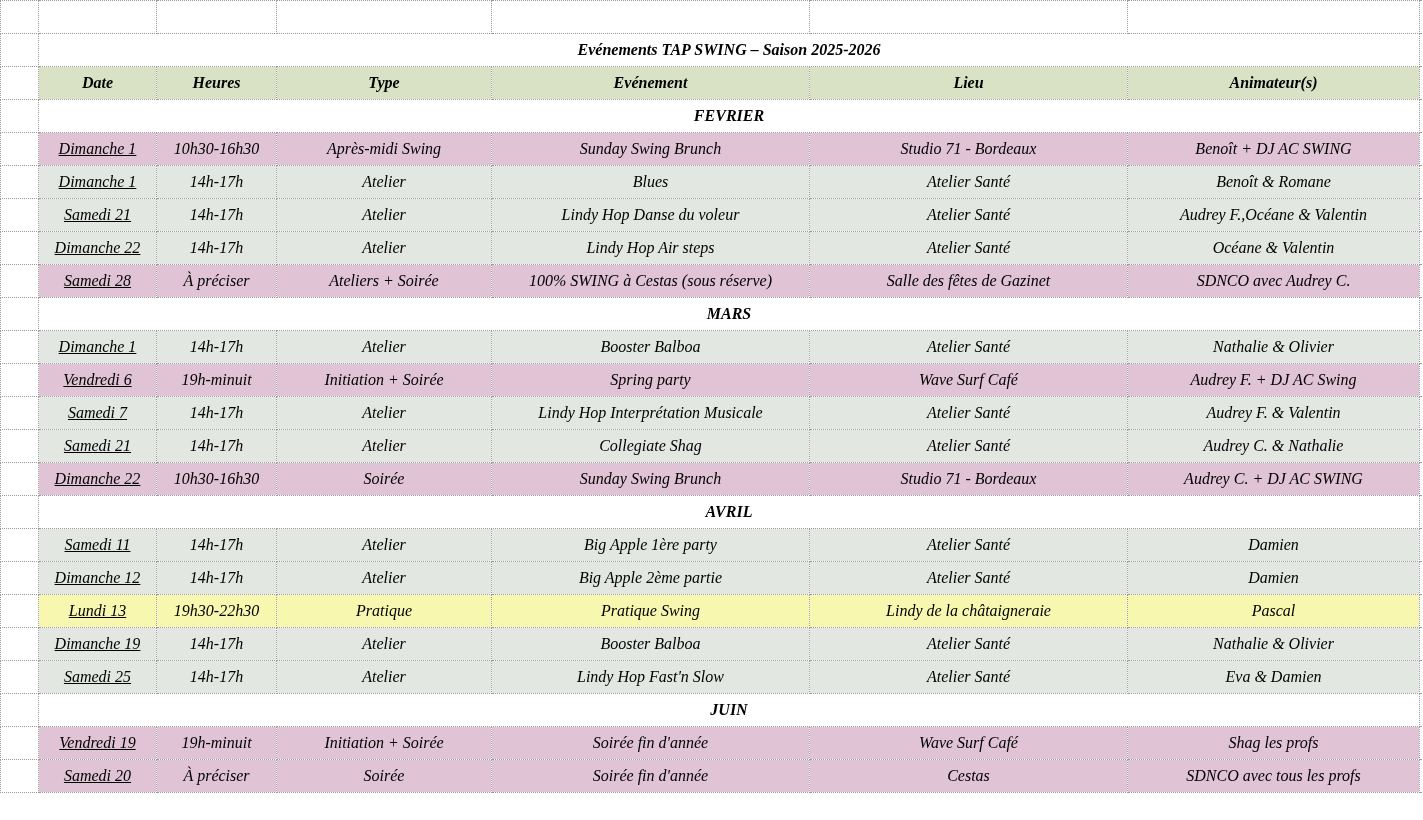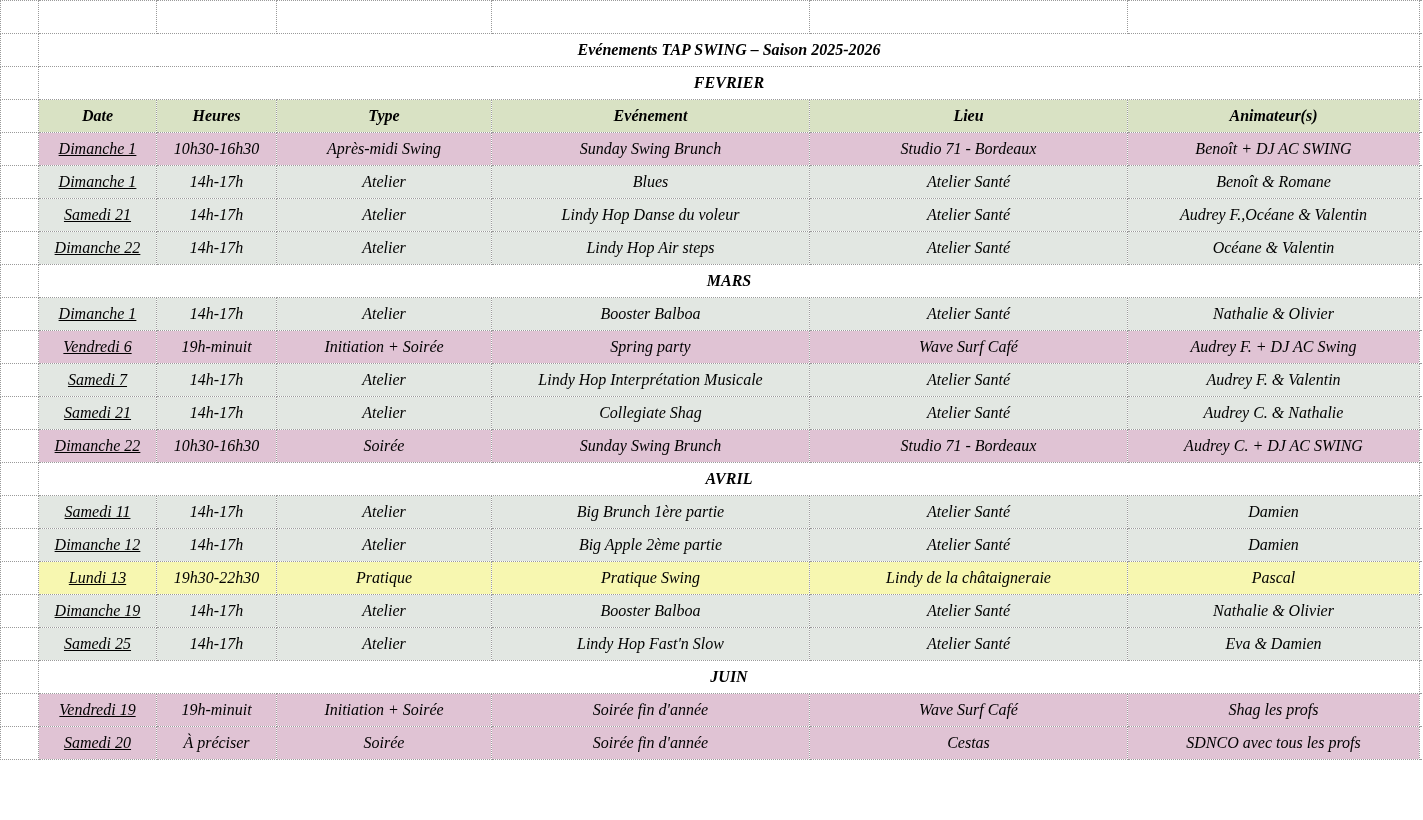--- a/index.html
+++ b/index.html
@@ -120,35 +120,35 @@
           <td></td>
           <td></td>
         </tr>
         <tr>
           <td class="blankrow"></td>
           <td class="title" colspan="6">Evénements TAP SWING – Saison 2025-2026</td>
           <td class="blankrow"></td>
         </tr>
         <tr>
           <td class="blankrow"></td>
-          <td class="month" colspan="6">FEVRIER</td>
-          <td class="blankrow"></td>
-        </tr>
-        <tr>
-          <td class="blankrow"></td>
           <td class="head">Date</td>
           <td class="head">Heures</td>
           <td class="head">Type</td>
           <td class="head">Evénement</td>
           <td class="head">Lieu</td>
           <td class="head">Animateur(s)</td>
           <td class="blankrow"></td>
         </tr>
         <tr>
           <td class="blankrow"></td>
+          <td class="month" colspan="6">FEVRIER</td>
+          <td class="blankrow"></td>
+        </tr>
+        <tr>
+          <td class="blankrow"></td>
           <td class="cell bg-pink rowlabel">Dimanche 1</td>
           <td class="cell bg-pink">10h30-16h30</td>
           <td class="cell bg-pink">Après-midi Swing</td>
           <td class="cell bg-pink">Sunday Swing Brunch</td>
           <td class="cell bg-pink">Studio 71 - Bordeaux</td>
           <td class="cell bg-pink">Benoît + DJ AC SWING</td>
           <td class="blankrow"></td>
         </tr>
         <tr>
           <td class="blankrow"></td>
@@ -175,20 +175,30 @@
           <td class="cell bg-gray rowlabel">Dimanche 22</td>
           <td class="cell bg-gray">14h-17h</td>
           <td class="cell bg-gray">Atelier</td>
           <td class="cell bg-gray">Lindy Hop Air steps</td>
           <td class="cell bg-gray">Atelier Santé</td>
           <td class="cell bg-gray">Océane &amp; Valentin</td>
           <td class="blankrow"></td>
         </tr>
         <tr>
           <td class="blankrow"></td>
+          <td class="cell bg-pink rowlabel">Samedi 28</td>
+          <td class="cell bg-pink">À préciser</td>
+          <td class="cell bg-pink">Ateliers + Soirée</td>
+          <td class="cell bg-pink">100% SWING à Cestas (sous réserve)</td>
+          <td class="cell bg-pink">Salle des fêtes de Gazinet</td>
+          <td class="cell bg-pink">SDNCO avec Audrey C.</td>
+          <td class="blankrow"></td>
+        </tr>
+        <tr>
+          <td class="blankrow"></td>
           <td class="month" colspan="6">MARS</td>
           <td class="blankrow"></td>
         </tr>
         <tr>
           <td class="blankrow"></td>
           <td class="cell bg-gray rowlabel">Dimanche 1</td>
           <td class="cell bg-gray">14h-17h</td>
           <td class="cell bg-gray">Atelier</td>
           <td class="cell bg-gray">Booster Balboa</td>
           <td class="cell bg-gray">Atelier Santé</td>
@@ -238,21 +248,21 @@
         <tr>
           <td class="blankrow"></td>
           <td class="month" colspan="6">AVRIL</td>
           <td class="blankrow"></td>
         </tr>
         <tr>
           <td class="blankrow"></td>
           <td class="cell bg-gray rowlabel">Samedi 11</td>
           <td class="cell bg-gray">14h-17h</td>
           <td class="cell bg-gray">Atelier</td>
-          <td class="cell bg-gray">Big Brunch 1ère partie</td>
+          <td class="cell bg-gray">Big Apple 1ère party</td>
           <td class="cell bg-gray">Atelier Santé</td>
           <td class="cell bg-gray">Damien</td>
           <td class="blankrow"></td>
         </tr>
         <tr>
           <td class="blankrow"></td>
           <td class="cell bg-gray rowlabel">Dimanche 12</td>
           <td class="cell bg-gray">14h-17h</td>
           <td class="cell bg-gray">Atelier</td>
           <td class="cell bg-gray">Big Apple 2ème partie</td>

